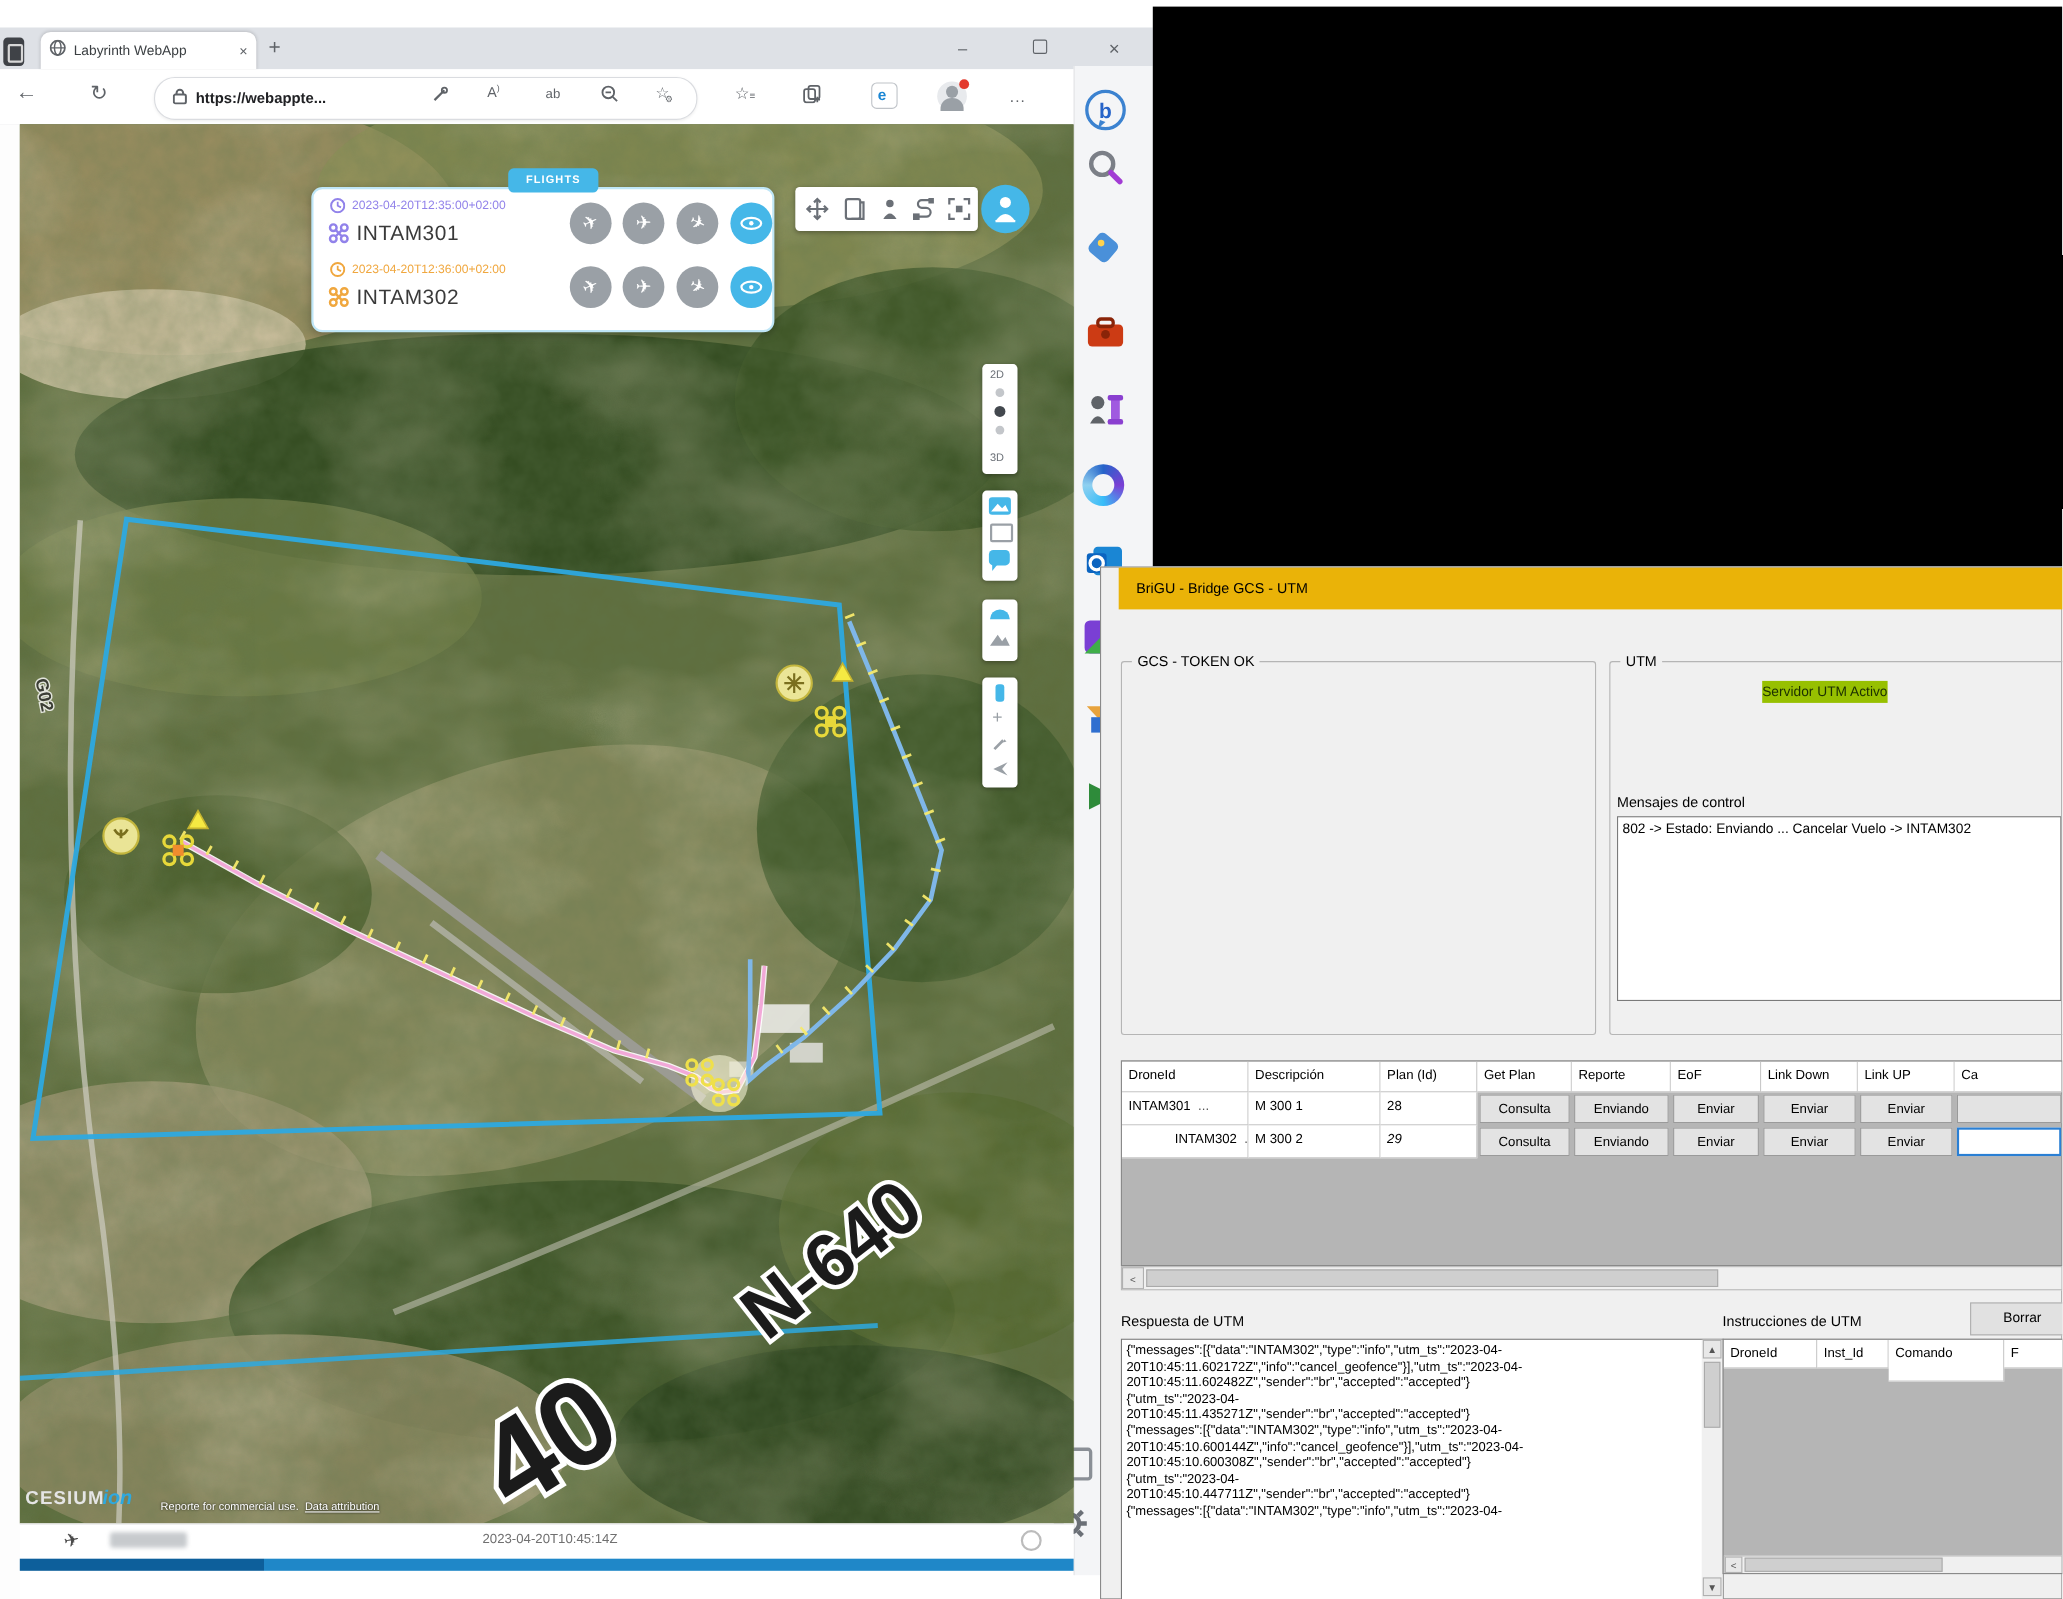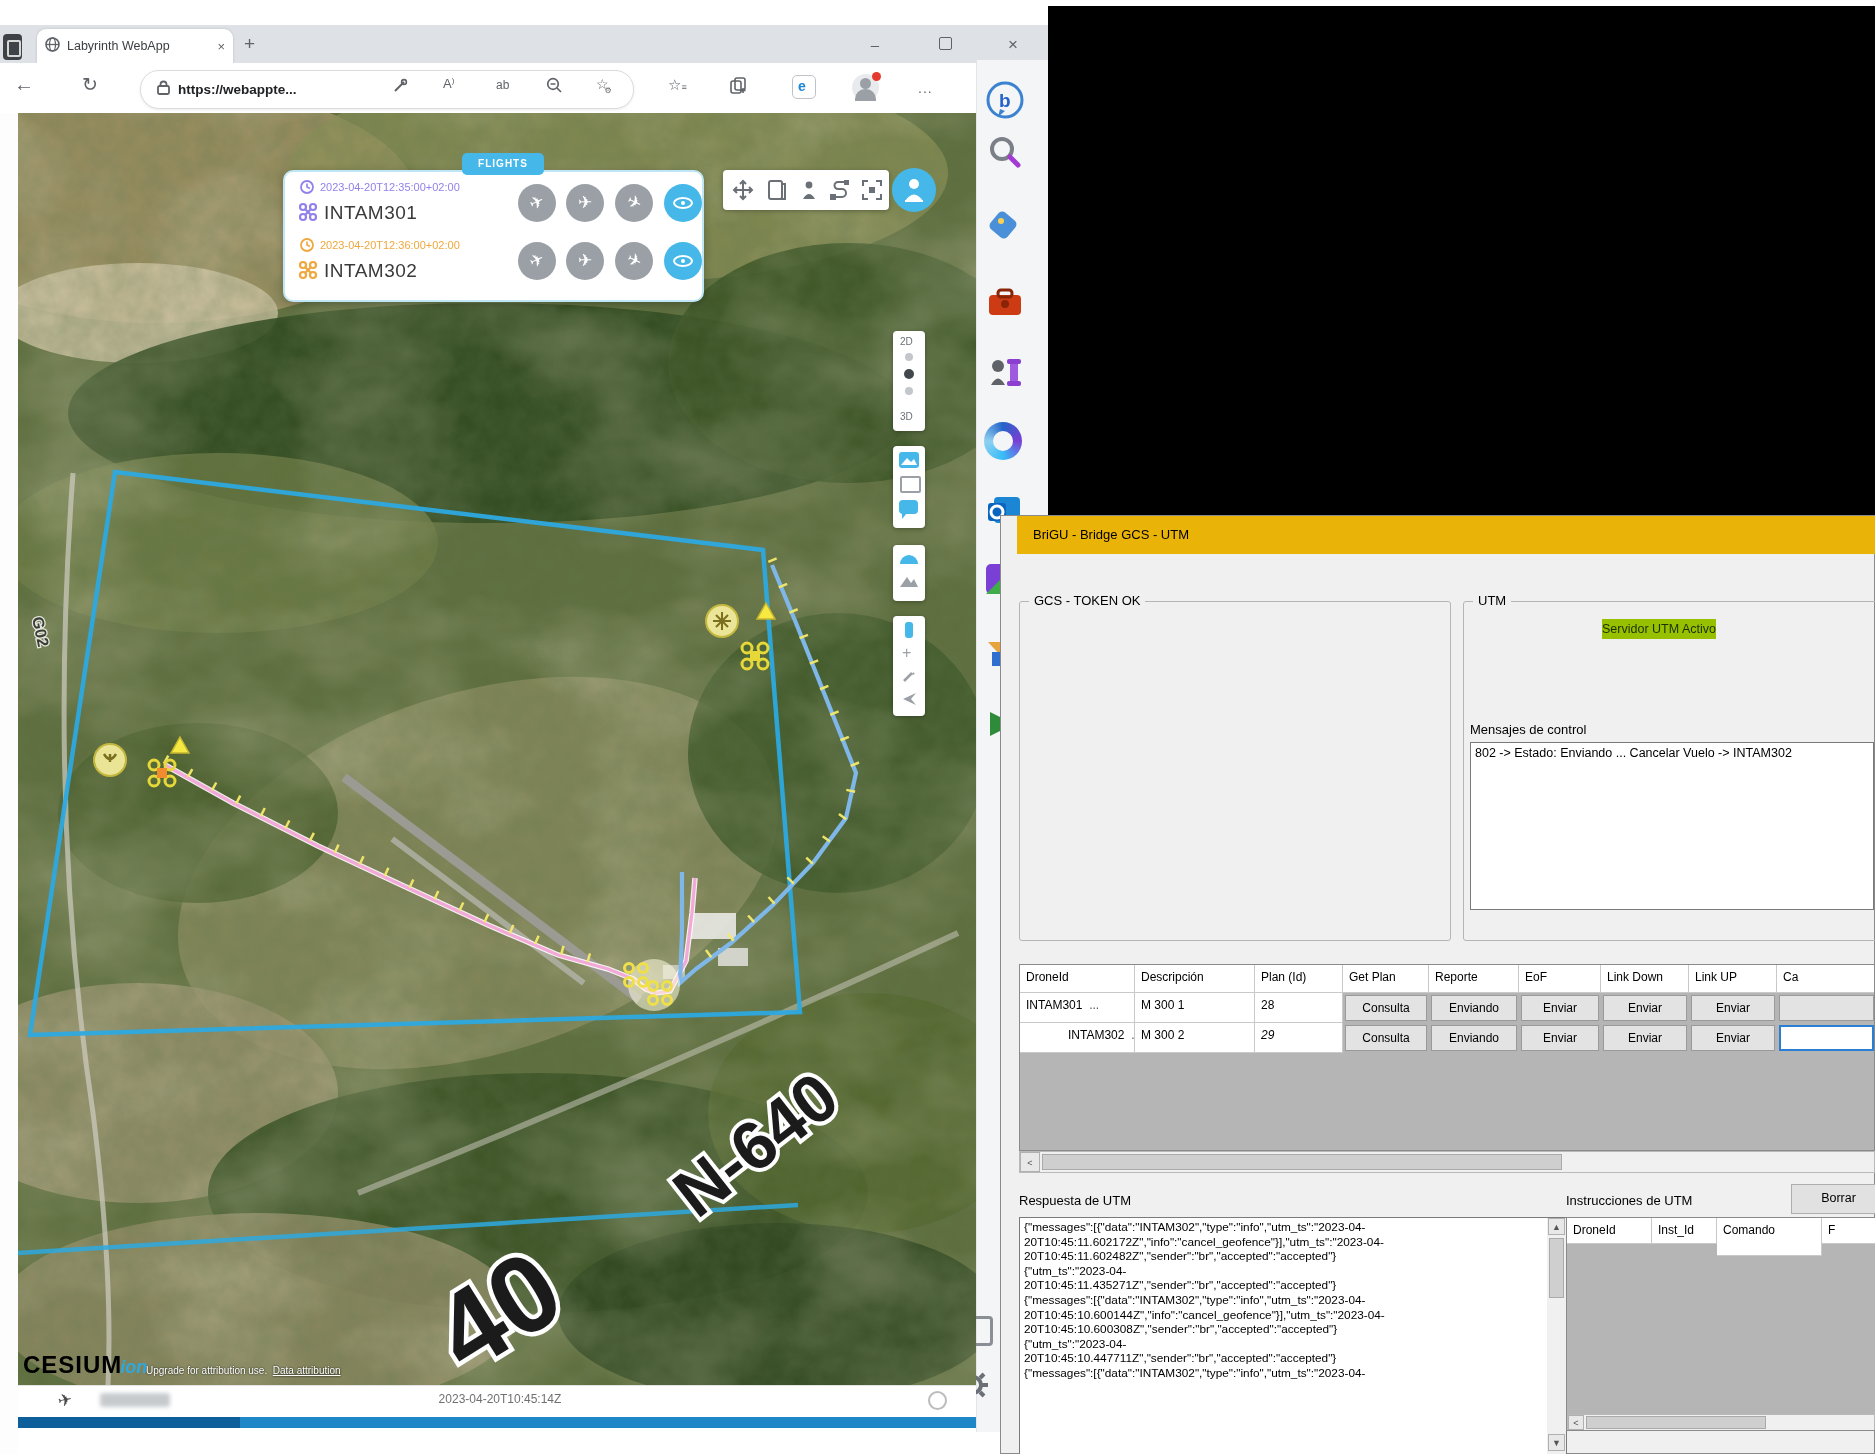--- a/index.html
+++ b/index.html
@@ -40,21 +40,21 @@
   .cbtn.blue{background:#45b7e8;}
   .plane{display:inline-block;font-size:17px;line-height:38px;}
   .eye{position:absolute;left:9px;top:13px;width:20px;height:12px;border:2px solid #fff;border-radius:50%;box-sizing:border-box;}
   .eye:after{content:"";position:absolute;left:6px;top:2px;width:4px;height:4px;border-radius:50%;background:#fff;}
   .fl-ts{position:absolute;font-size:11px;}
   .fl-id{position:absolute;font-size:19px;color:#3a3a3a;letter-spacing:.5px;}
   .maptool{left:705px;top:57px;width:166px;height:40px;background:#fff;border-radius:4px;box-shadow:0 1px 4px rgba(0,0,0,.3);z-index:4;}
   .bluecircle{left:874px;top:55px;width:44px;height:44px;border-radius:50%;background:#45b7e8;z-index:4;}
   .panel{background:#fff;border-radius:4px;box-shadow:0 1px 4px rgba(0,0,0,.3);z-index:4;}
   .cesium{left:5px;top:1238px;z-index:4;font-weight:bold;}
-  .cesium .brand{font-size:24px;color:#000000;letter-spacing:1px;margin-top:32px;}
+  .cesium .brand{font-size:17px;color:#e5e5e5;letter-spacing:1px;margin-top:32px;}
   .cesium .ion{font-size:18px;color:#2da9e0;font-style:italic;margin-left:-2px;}
   .cesium-small{position:absolute;left:128px;top:1252px;font-size:10px;color:#fff;font-weight:normal;
                 text-shadow:0 0 2px #000;white-space:nowrap;z-index:4;}
   .timeline{left:18px;top:1385px;width:958px;height:32px;background:#fff;border-top:1px solid #e4e4e4;z-index:2;}
   .bluebar-a{left:18px;top:1417px;width:222px;height:11px;background:#0d5f9b;z-index:2;}
   .bluebar-b{left:240px;top:1417px;width:736px;height:11px;background:#1f87c8;z-index:2;}
 
   
   .brigu{left:1000px;top:515px;width:875px;height:939px;background:#f0f0f0;border:1px solid #8a8a8a;
          box-sizing:border-box;z-index:10;font-size:13px;color:#000;}
@@ -336,21 +336,21 @@
 
       <text transform="translate(752,1050) rotate(-38)" font-size="68" font-weight="bold" font-family="Liberation Sans" fill="#1b1b1b" stroke="#ffffff" stroke-width="8" paint-order="stroke" text-anchor="middle">N-640</text>
       <text transform="translate(500,1230) rotate(-32)" font-size="110" font-weight="bold" font-family="Liberation Sans" fill="#1b1b1b" stroke="#ffffff" stroke-width="9" paint-order="stroke" text-anchor="middle">40</text>
       <text transform="translate(14,505) rotate(78)" font-size="16" font-weight="bold" font-family="Liberation Sans" fill="#2e2e2e" stroke="#fff" stroke-width="2.5" paint-order="stroke" opacity=".8">G02</text>
     </svg>
 
     <div class="abs cesium">
       <span class="brand">CESIUM</span><span class="ion">ion</span>
     </div>
     <div class="cesium-small">
-      <span>Upgrade for attribution use.</span>&nbsp;&nbsp;<span style="text-decoration:underline;">Data attribution</span>
+      <span>Reporte for commercial use.</span>&nbsp;&nbsp;<span style="text-decoration:underline;">Data attribution</span>
     </div>
   </div>
 
   <div class="abs flights-tab">FLIGHTS</div>
   <div class="abs flights"></div>
 
   <div class="abs" style="left:300px;top:180px;z-index:5;">
     <svg width="14" height="14">
         <circle cx="7" cy="7" r="6" fill="none" stroke="#9182ea" stroke-width="1.8"></circle>
         <path d="M7 3.5 V7 L10 8.5" stroke="#9182ea" stroke-width="1.6" fill="none"></path>

